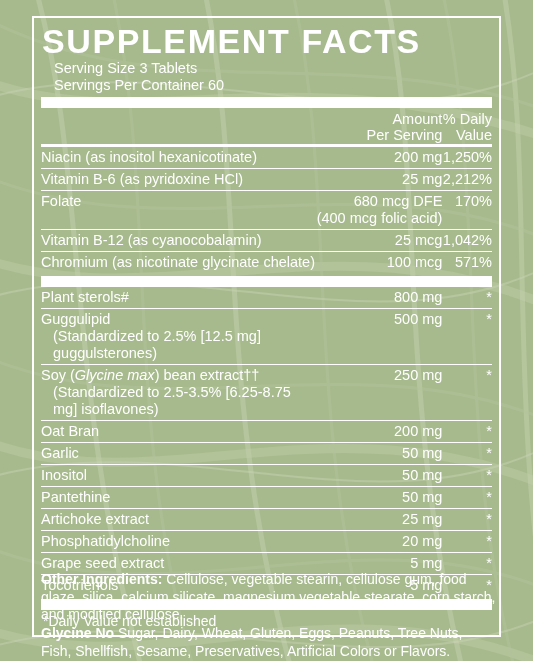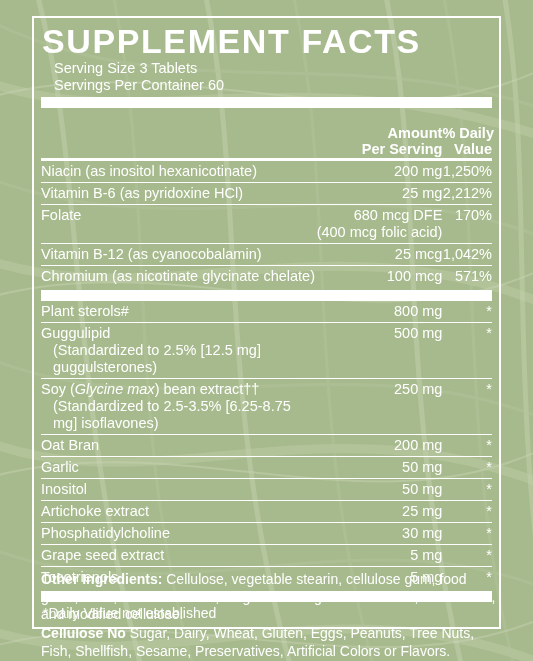--- a/index.html
+++ b/index.html
@@ -68,22 +68,22 @@
   col.c-name{width:61%;}
   col.c-amt{width:28%;}
   col.c-dv{width:11%;}
 
   td.name{padding-left:2px;}
   td.amt{text-align:right;padding-right:8px;white-space:nowrap;}
   td.dv{text-align:right;padding-right:3px;white-space:nowrap;}
 
   tr.rule > td{border-top:1.5px solid #ffffff;}
   tr.headrow > td{
-    font-weight:bold;text-align:right;
-    padding-bottom:1px;padding-top:17px;
+    font-weight:normal;text-align:right;
+    padding-bottom:1px;padding-top:3px;
     line-height:16px;
   }
   tr.headrule > td{border-top:2.5px solid #ffffff;padding:0;height:0;}
 
   .sub{display:block;padding-left:12px;}
   .subamt{display:block;text-align:right;}
   .ital{font-style:italic;}
   .star{font-size:13px;}
 
   .footnote{
@@ -249,27 +249,32 @@
           <td class="name">Garlic</td>
           <td class="amt">50 mg</td>
           <td class="dv star">*</td>
         </tr>
         <tr class="rule">
           <td class="name">Inositol</td>
           <td class="amt">50 mg</td>
           <td class="dv star">*</td>
         </tr>
         <tr class="rule">
+          <td class="name">Pantethine</td>
+          <td class="amt">50 mg</td>
+          <td class="dv star">*</td>
+        </tr>
+        <tr class="rule">
           <td class="name">Artichoke extract</td>
           <td class="amt">25 mg</td>
           <td class="dv star">*</td>
         </tr>
         <tr class="rule">
           <td class="name">Phosphatidylcholine</td>
-          <td class="amt">30 mg</td>
+          <td class="amt">20 mg</td>
           <td class="dv star">*</td>
         </tr>
         <tr class="rule">
           <td class="name">Grape seed extract</td>
           <td class="amt">5 mg</td>
           <td class="dv star">*</td>
         </tr>
         <tr class="rule">
           <td class="name">Tocotrienols</td>
           <td class="amt">5 mg</td>
@@ -281,16 +286,16 @@
     <div class="thickbar tight"></div>
 
     <div class="footnote">*Daily Value not established</div>
   </div>
 
   <div class="below" id="other-ingredients">
     <b>Other Ingredients:</b><span> Cellulose, vegetable stearin, cellulose gum, food glaze, silica, calcium silicate, magnesium vegetable stearate, corn starch, and modified cellulose.</span>
   </div>
 
   <div class="below" id="contains-no">
-    <b>Cellulose No</b><span> Sugar, Dairy, Wheat, Gluten, Eggs, Peanuts, Tree Nuts, Fish, Shellfish, Sesame, Preservatives, Artificial Colors or Flavors.</span>
+    <b>Glycine No</b><span> Sugar, Dairy, Wheat, Gluten, Eggs, Peanuts, Tree Nuts, Fish, Shellfish, Sesame, Preservatives, Artificial Colors or Flavors.</span>
   </div>
 
 </div>
 
 </body></html>

